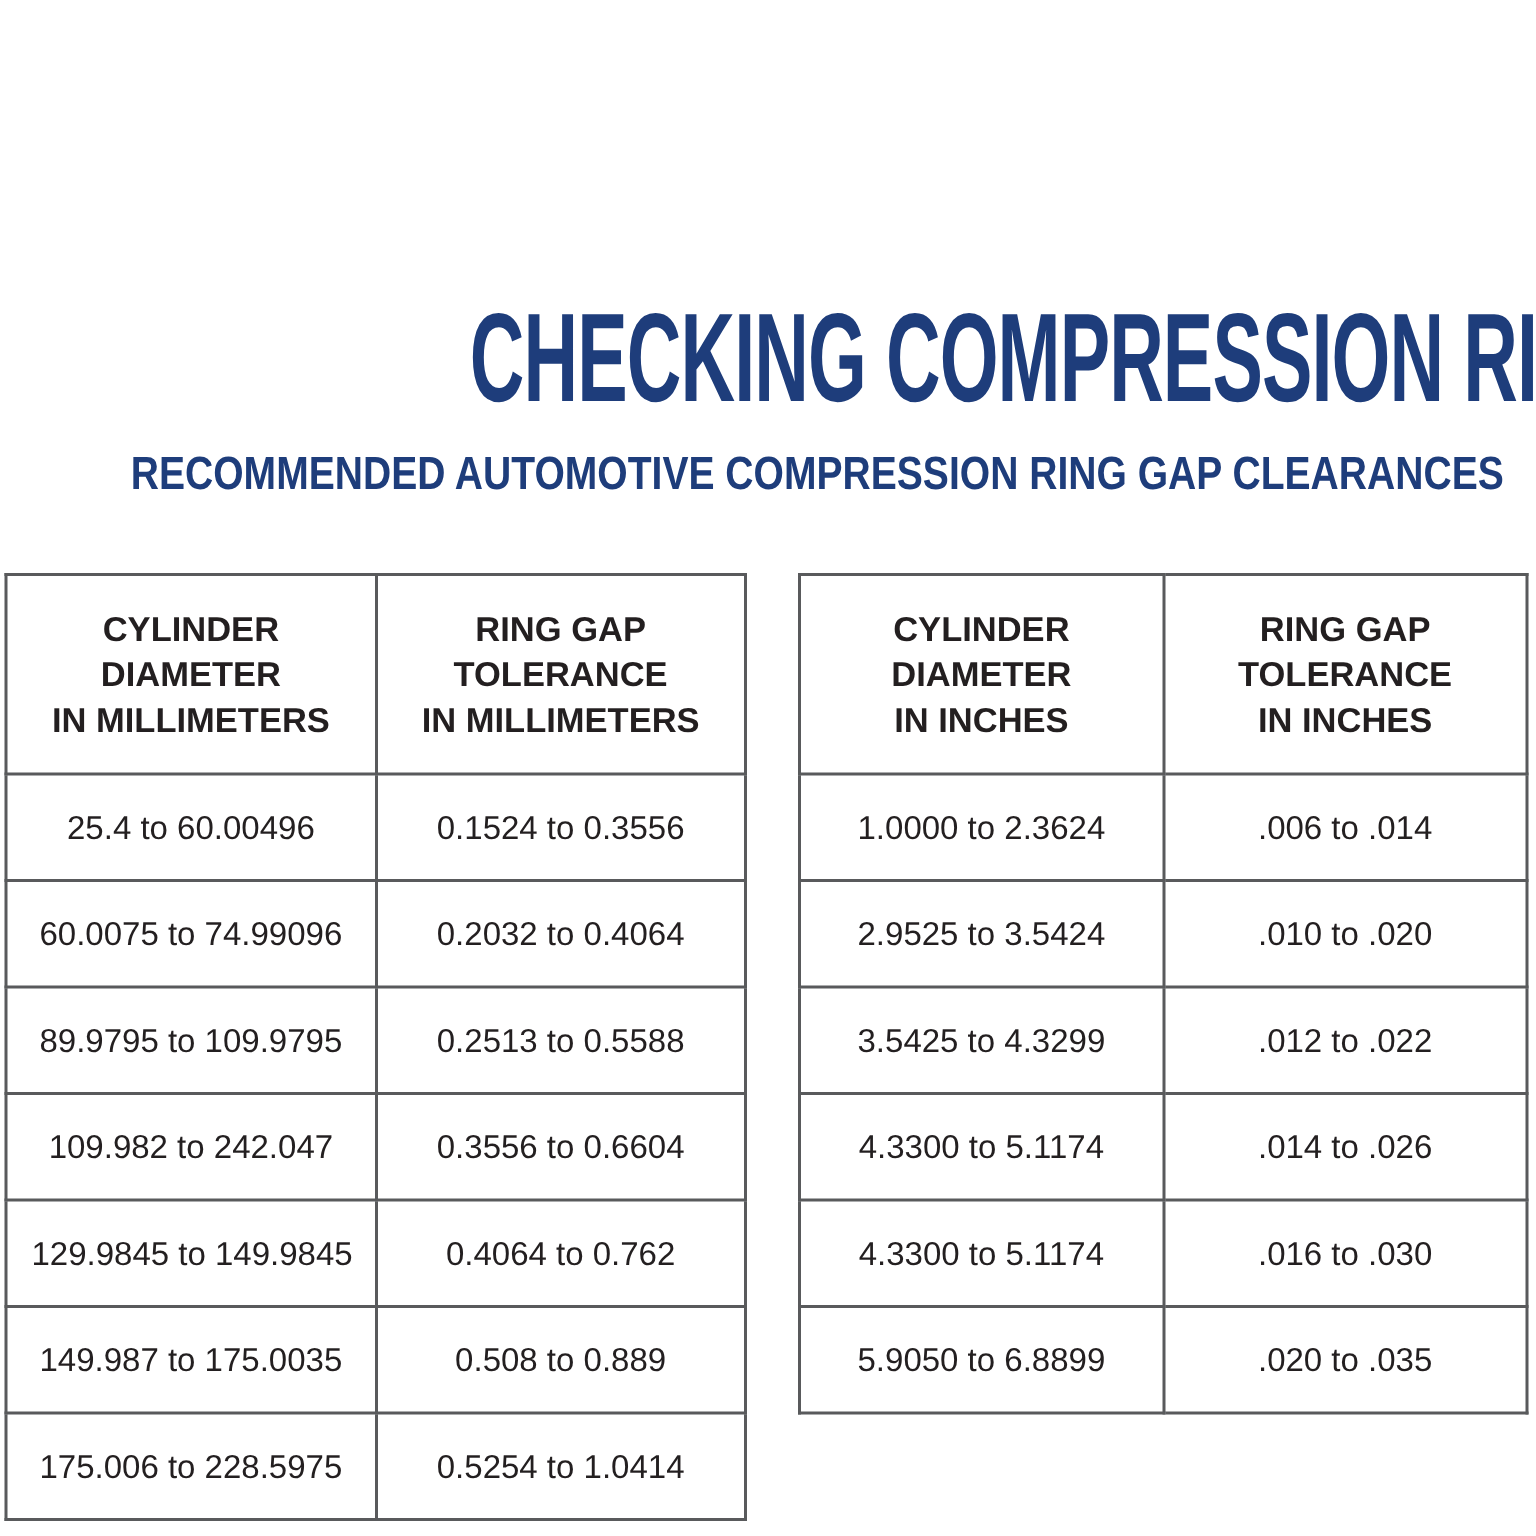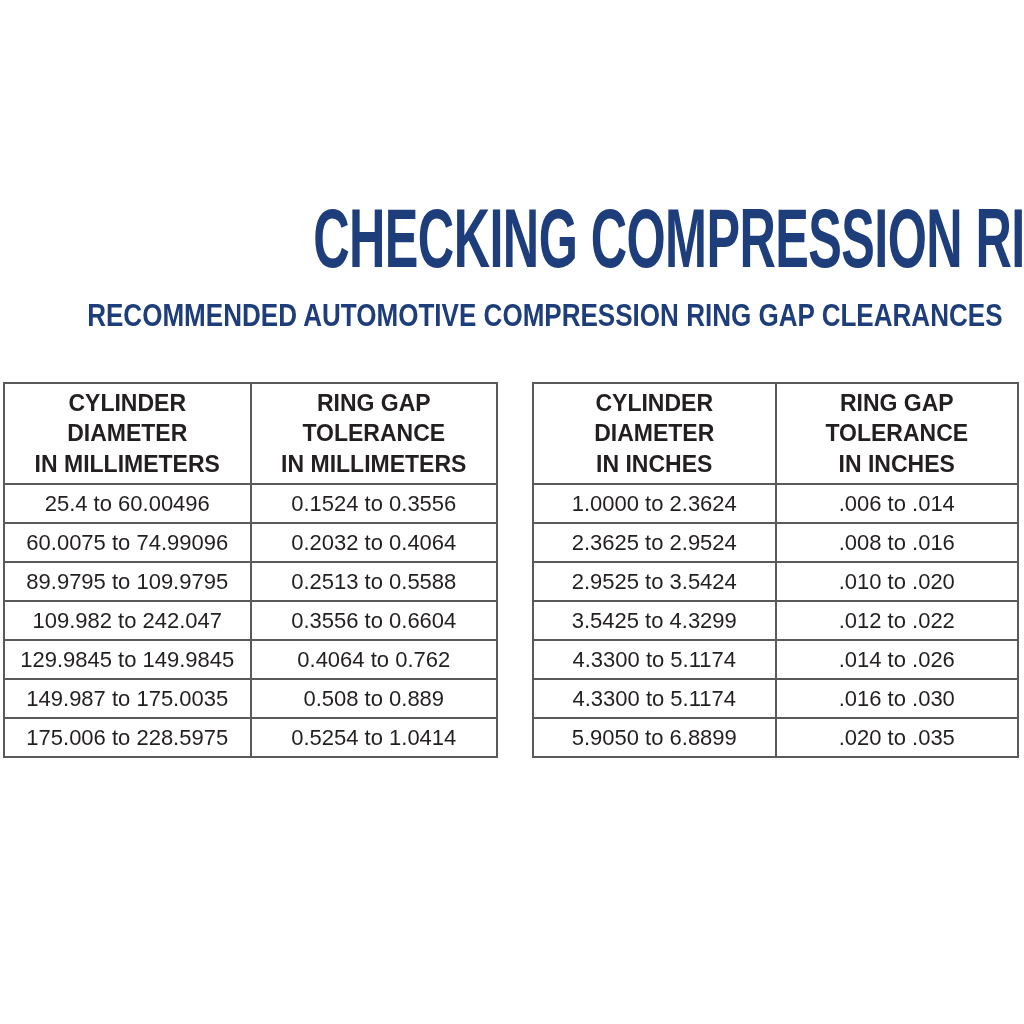--- a/index.html
+++ b/index.html
@@ -61,21 +61,21 @@
     background: #ffffff;
   }
   table.gap-table.mm { left: 3px;   width: 495px; }
   table.gap-table.in { left: 532px; width: 487px; }
   table.gap-table th,
   table.gap-table td {
     border: 2px solid #595a5c;
     text-align: center;
     vertical-align: middle;
     color: #231f20;
-    padding: 0;
+    padding: 16px;
     width: 50%;
   }
   table.gap-table th {
     height: 99px;
     font-size: 23px;
     font-weight: bold;
     line-height: 1.32;
     white-space: pre-line;
   }
   table.gap-table td {
@@ -151,24 +151,20 @@
 TOLERANCE
 IN INCHES</th>
       </tr>
     </thead>
     <tbody>
       <tr>
         <td>1.0000 to 2.3624</td>
         <td>.006 to .014</td>
       </tr>
       <tr>
-        <td>2.3625 to 2.9524</td>
-        <td>.008 to .016</td>
-      </tr>
-      <tr>
         <td>2.9525 to 3.5424</td>
         <td>.010 to .020</td>
       </tr>
       <tr>
         <td>3.5425 to 4.3299</td>
         <td>.012 to .022</td>
       </tr>
       <tr>
         <td>4.3300 to 5.1174</td>
         <td>.014 to .026</td>

